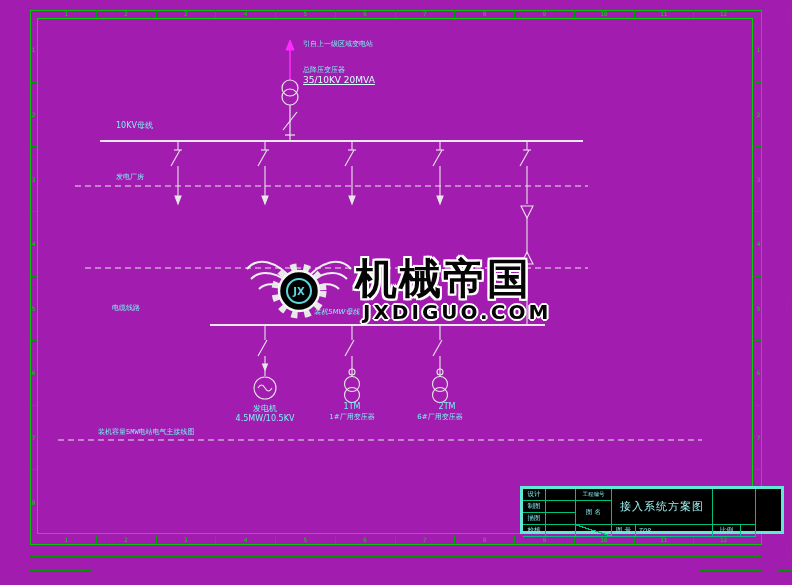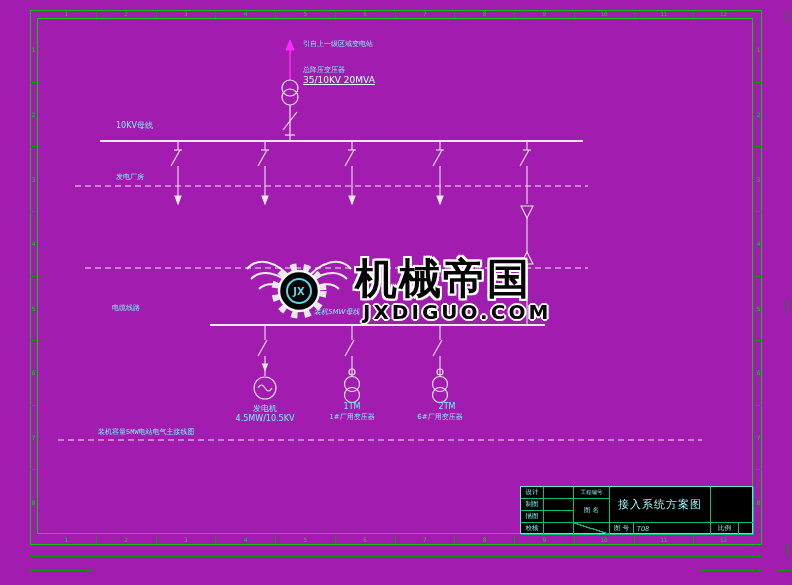--- a/index.html
+++ b/index.html
@@ -35,24 +35,24 @@
   .wm-emblem{position:absolute;left:0;top:0;}
   .wm-brand{position:absolute;left:112px;top:8px;font-size:42px;font-weight:bold;
             color:#050505;letter-spacing:2px;
             text-shadow:-2px 0 #fff,2px 0 #fff,0 -2px #fff,0 2px #fff,
                         -2px -2px #fff,2px 2px #fff,-2px 2px #fff,2px -2px #fff;}
   .wm-site{position:absolute;left:120px;top:57px;font-size:20px;font-weight:bold;
            color:#050505;letter-spacing:3px;
            text-shadow:-2px 0 #fff,2px 0 #fff,0 -2px #fff,0 2px #fff,
                        -1px -1px #fff,1px 1px #fff,-1px 1px #fff,1px -1px #fff;}
   
-  .titleblock{position:absolute;left:520px;top:486px;width:233px;height:48px;
+  .titleblock{position:absolute;left:520px;top:486px;width:264px;height:48px;
               display:grid;grid-template-columns:23px 30px 36px 24px 77px 28px 15px;
               grid-template-rows:12px 12px 12px 12px;
-              border:1px solid #5eead4;box-sizing:border-box;z-index:6;background:#000;}
+              border:3px solid #5eead4;box-sizing:border-box;z-index:6;background:#000;}
   .tb{border-right:1px solid #00c080;border-bottom:1px solid #00c080;
       display:flex;align-items:center;justify-content:center;
       color:#86eaea;font-size:6.5px;overflow:hidden;white-space:nowrap;}
   .tb.tiny{font-size:5.5px;}
   .tb.title{font-size:11px;color:#9df2f2;letter-spacing:1px;}
   .tb.left{justify-content:flex-start;padding-left:3px;font-style:italic;}
   .tb.diag{background:linear-gradient(to top right,transparent 47%,#00c080 47%,#00c080 53%,transparent 53%);}
 </style>
 </head>
 <body>

